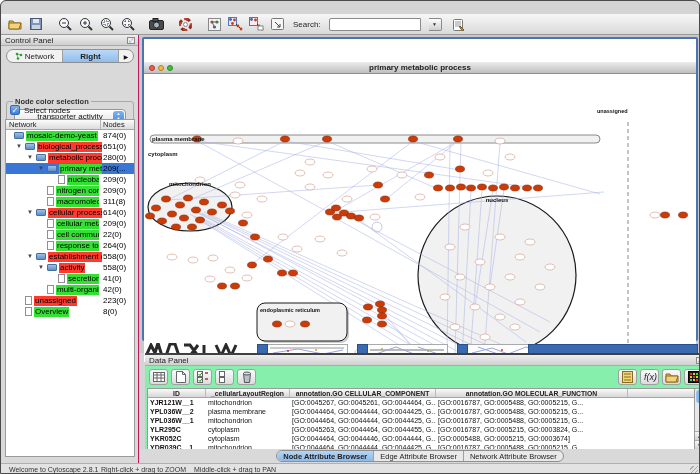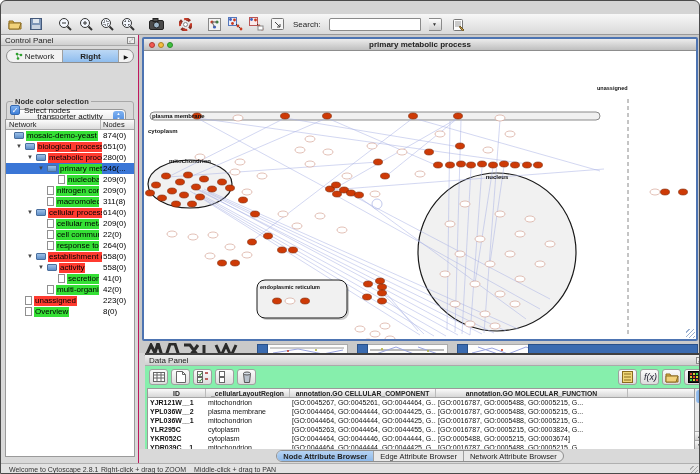--- a/index.html
+++ b/index.html
@@ -51,21 +51,21 @@
   .tfolder { position:absolute; width:10px; height:7px; background:linear-gradient(#9cc0e8,#5f8fc9); border:1px solid #4a6f9e; border-radius:1px; top:2px; }
   .tfile { position:absolute; width:7px; height:9px; background:#fff; border:1px solid #909090; top:1px; }
   .tlabel { position:absolute; padding:0 1px; line-height:10px; max-width:64px; overflow:hidden; }
   .tlabel.green { background:#35e035; }
   .tlabel.red { background:#ff3b30; }
   .tcount { position:absolute; left:97px; line-height:10px; }
 
   
   #desktop { position:absolute; left:138px; top:34px; width:562px; height:318px; background:#c9c9c9; }
   #net-frame { position:absolute; left:3px; top:2px; width:556px; height:304px; border:2px solid #4d74b2; background:#fff; border-radius:2px; }
-  #net-title { position:relative; height:12px; background:linear-gradient(#ececec,#bfbfbf); border-bottom:1px solid #8d8d8d; }
+  #net-title { position:relative; height:12px; background:linear-gradient(#ececec,#bfbfbf); border-bottom:1px solid #8d8d8d;margin-top:23px; }
   #net-title .lights { top:3px; left:5px; gap:3px; }
   #net-title .light { width:6px; height:6px; }
   #net-title .title { position:absolute; left:0; right:0; top:1px; text-align:center; font-size:8px; font-weight:bold; color:#222; }
   #net-canvas { position:relative; width:552px; height:288px; background:#fff; overflow:hidden; }
   #net-canvas svg { position:absolute; left:0; top:0; }
   #grip { position:absolute; right:1px; bottom:1px; width:9px; height:9px; background:
     repeating-linear-gradient(135deg, transparent 0 2px, #9bb0d0 2px 3px); }
 
   
   #mini-strip { position:absolute; left:0; top:308px; width:562px; height:13px; }
@@ -280,21 +280,21 @@
           <div class="trow">
             <div class="tarrow" style="left: 21px;">▼</div>
             <div class="tfolder" style="left: 30px;"></div>
             <span class="tlabel red" style="left: 42px; max-width: 54px;">metabolic process</span>
             <span class="tcount">280(0)</span>
           </div>
           <div class="trow sel">
             <div class="tarrow" style="left: 32px;">▼</div>
             <div class="tfolder" style="left: 41px;"></div>
             <span class="tlabel green" style="left: 53px; max-width: 43px;">primary metabo</span>
-            <span class="tcount">246(...</span>
+            <span class="tcount">209(...</span>
           </div>
           <div class="trow">
             <div class="tfile" style="left: 52px;"></div>
             <span class="tlabel green" style="left: 61px; max-width: 32px;">nucleobase-</span>
             <span class="tcount">209(0)</span>
           </div>
           <div class="trow">
             <div class="tfile" style="left: 41px;"></div>
             <span class="tlabel green" style="left: 50px; max-width: 43px;">nitrogen compo</span>
             <span class="tcount">209(0)</span>

